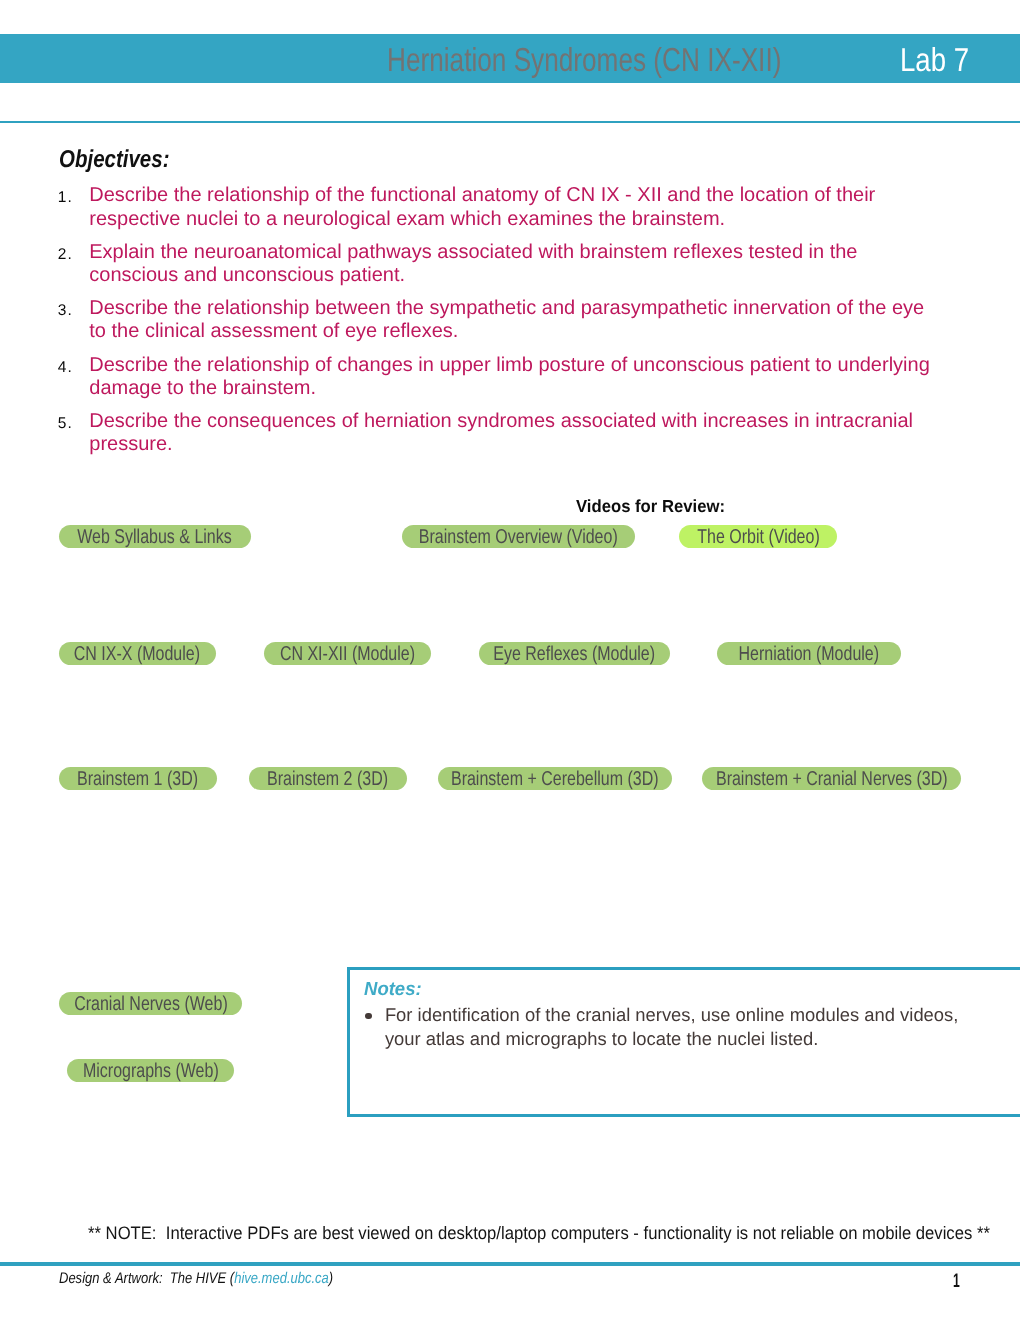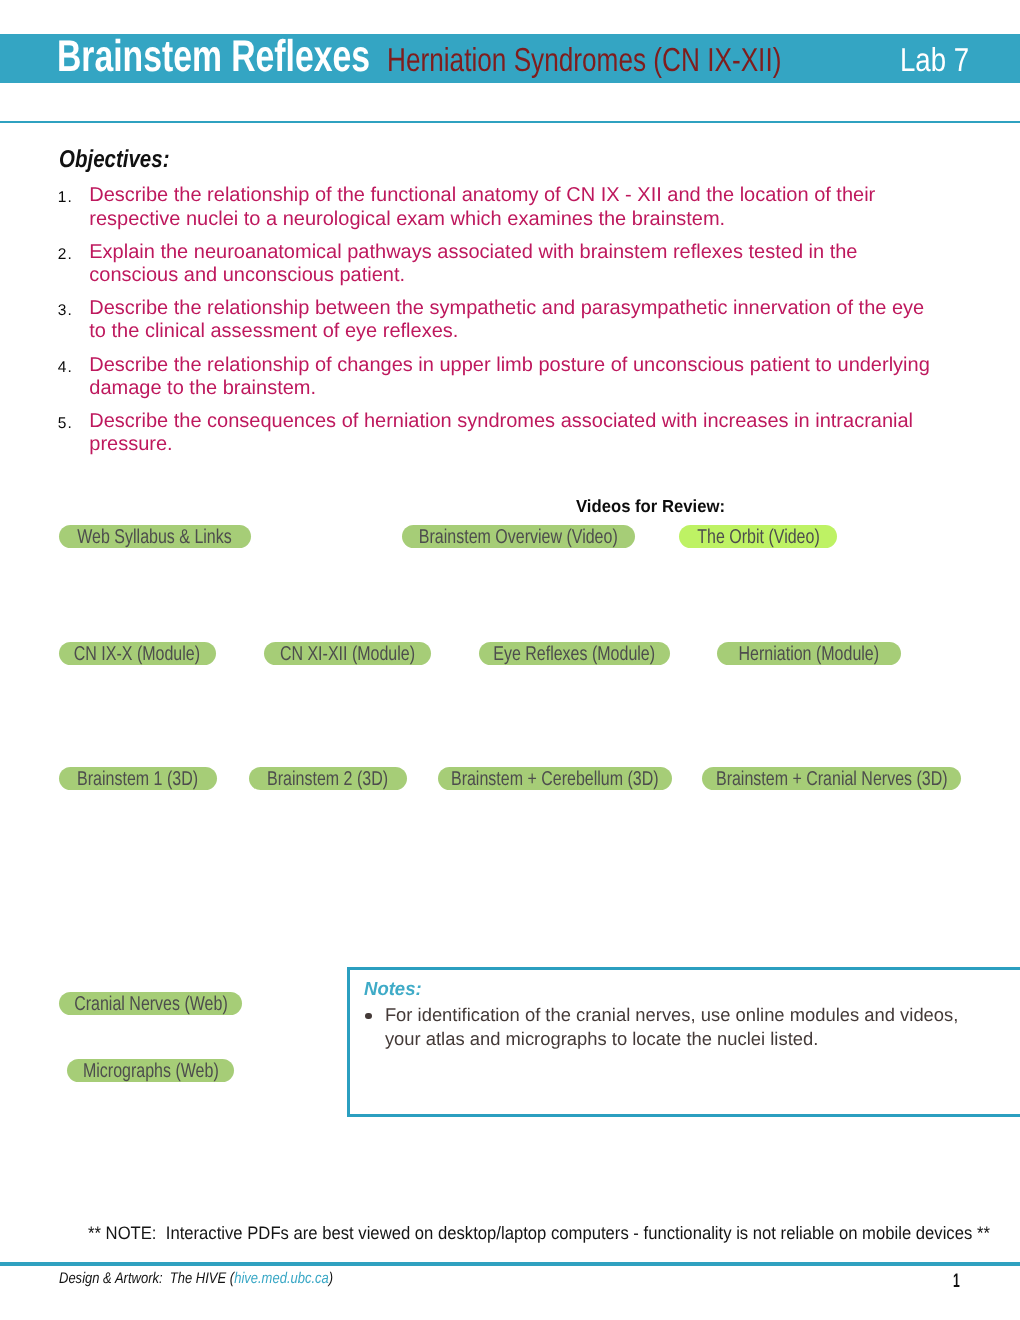--- a/index.html
+++ b/index.html
@@ -19,21 +19,21 @@
     position:absolute; left:0px; top:33.8px; width:1020px; height:49.5px;
     background:#34a5c3;
   }
   .title-main {
     position:absolute; left:57.2px; top:35.1px; height:44px; line-height:44px;
     font-size:44.4px; font-weight:bold; color:#ffffff;
   }
   .title-main .cx { transform:scaleX(0.7595); }
   .title-sub {
     position:absolute; left:386.7px; top:42.0px; height:38px; line-height:38px;
-    font-size:33.2px; color:#7f1d1d;
+    font-size:33.2px; color:#737373;
   }
   .title-sub .cx { transform:scaleX(0.7891); }
   .title-lab {
     position:absolute; left:900.4px; top:40.9px; height:38px; line-height:38px;
     font-size:33.0px; color:#ffffff;
   }
   .title-lab .cx { transform:scaleX(0.8360); }
   .byline {
     position:absolute; left:58.6px; top:90.6px; height:24px; line-height:24px;
     font-size:24.35px; color:#414141; white-space:nowrap;
@@ -122,21 +122,20 @@
   }
   .foot-page .cx { transform:scaleX(0.62); }
 </style>
 </head>
 <body>
 
 <div class="page">
 
   <div class="titlebar"></div>
 
-  <div class="title-main"><span class="cx">Brainstem Reflexes</span></div>
   <div class="title-sub"><span class="cx">Herniation Syndromes (CN IX-XII)</span></div>
   <div class="title-lab"><span class="cx">Lab 7</span></div>
 
 
   <div class="head-rule"></div>
 
   <div class="obj-heading"><span class="cx">Objectives:</span></div>
   <div class="obj-list">
       <div class="obj-item" style="margin-bottom: 10px;">
         <div class="obj-marker">1.</div>

